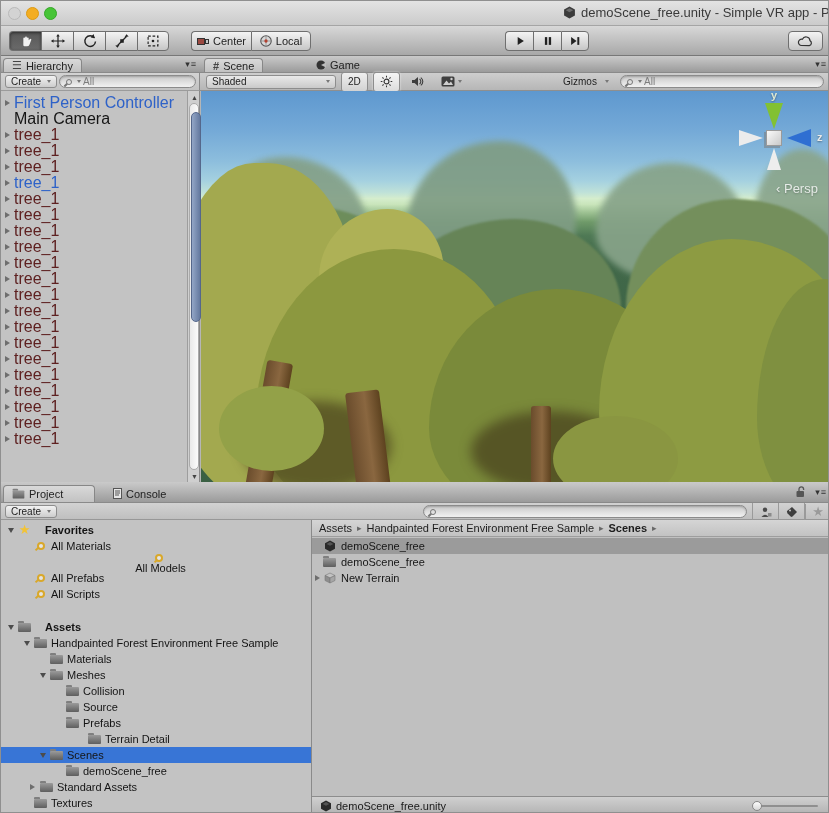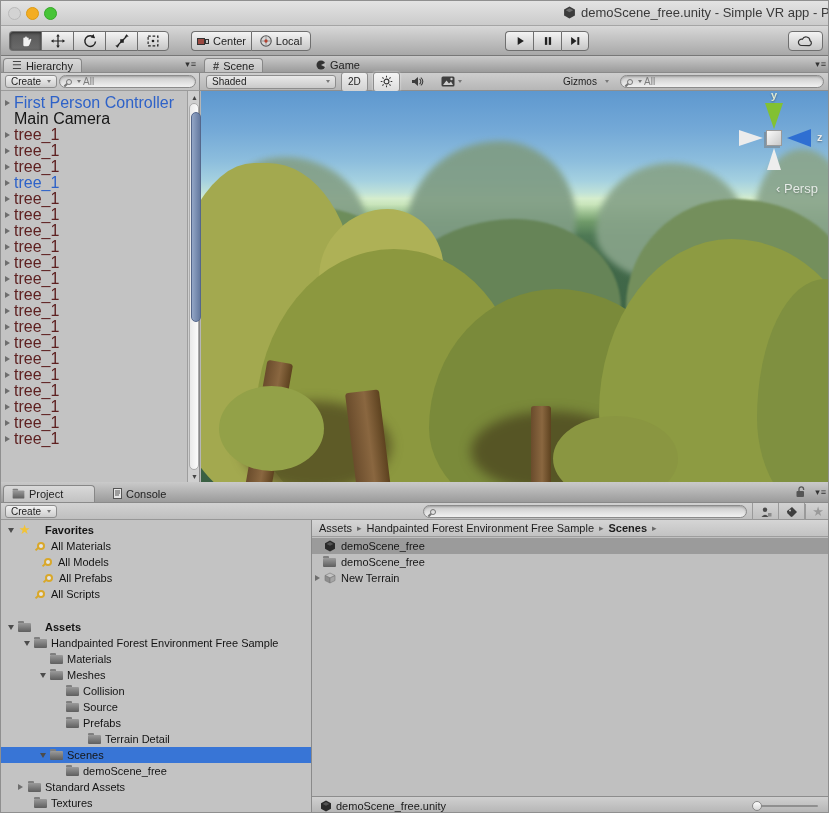--- a/index.html
+++ b/index.html
@@ -534,28 +534,28 @@
         <span class="icw starred">★</span>
         <span class="plabel b">Favorites</span>
       </div>
       <div class="prow" style="padding-left: 19px;">
         <span class="slot"></span>
         <span class="icw">
           <i class="loupe"></i>
         </span>
         <span class="plabel">All Materials</span>
       </div>
-      <div class="prow" style="padding-left: 26px;">
+      <div class="prow" style="padding-left: 6px; flex-direction: column;">
         <span class="slot"></span>
         <span class="icw">
           <i class="loupe"></i>
         </span>
         <span class="plabel">All Models</span>
       </div>
-      <div class="prow" style="padding-left: 27px;">
+      <div class="prow" style="padding-left: 19px;">
         <span class="slot"></span>
         <span class="icw">
           <i class="loupe"></i>
         </span>
         <span class="plabel">All Prefabs</span>
       </div>
       <div class="prow" style="padding-left: 19px;">
         <span class="slot"></span>
         <span class="icw">
           <i class="loupe"></i>
@@ -634,21 +634,21 @@
         </span>
         <span class="plabel">Scenes</span>
       </div>
       <div class="prow" style="padding-left: 51px;">
         <span class="slot"></span>
         <span class="icw">
           <i class="fold"></i>
         </span>
         <span class="plabel">demoScene_free</span>
       </div>
-      <div class="prow" style="padding-left: 13px;">
+      <div class="prow" style="padding-left: 25px;">
         <span class="slot">
           <i class="tri tri-r"></i>
         </span>
         <span class="icw">
           <i class="fold"></i>
         </span>
         <span class="plabel">Standard Assets</span>
       </div>
       <div class="prow" style="padding-left: 19px;">
         <span class="slot"></span>

